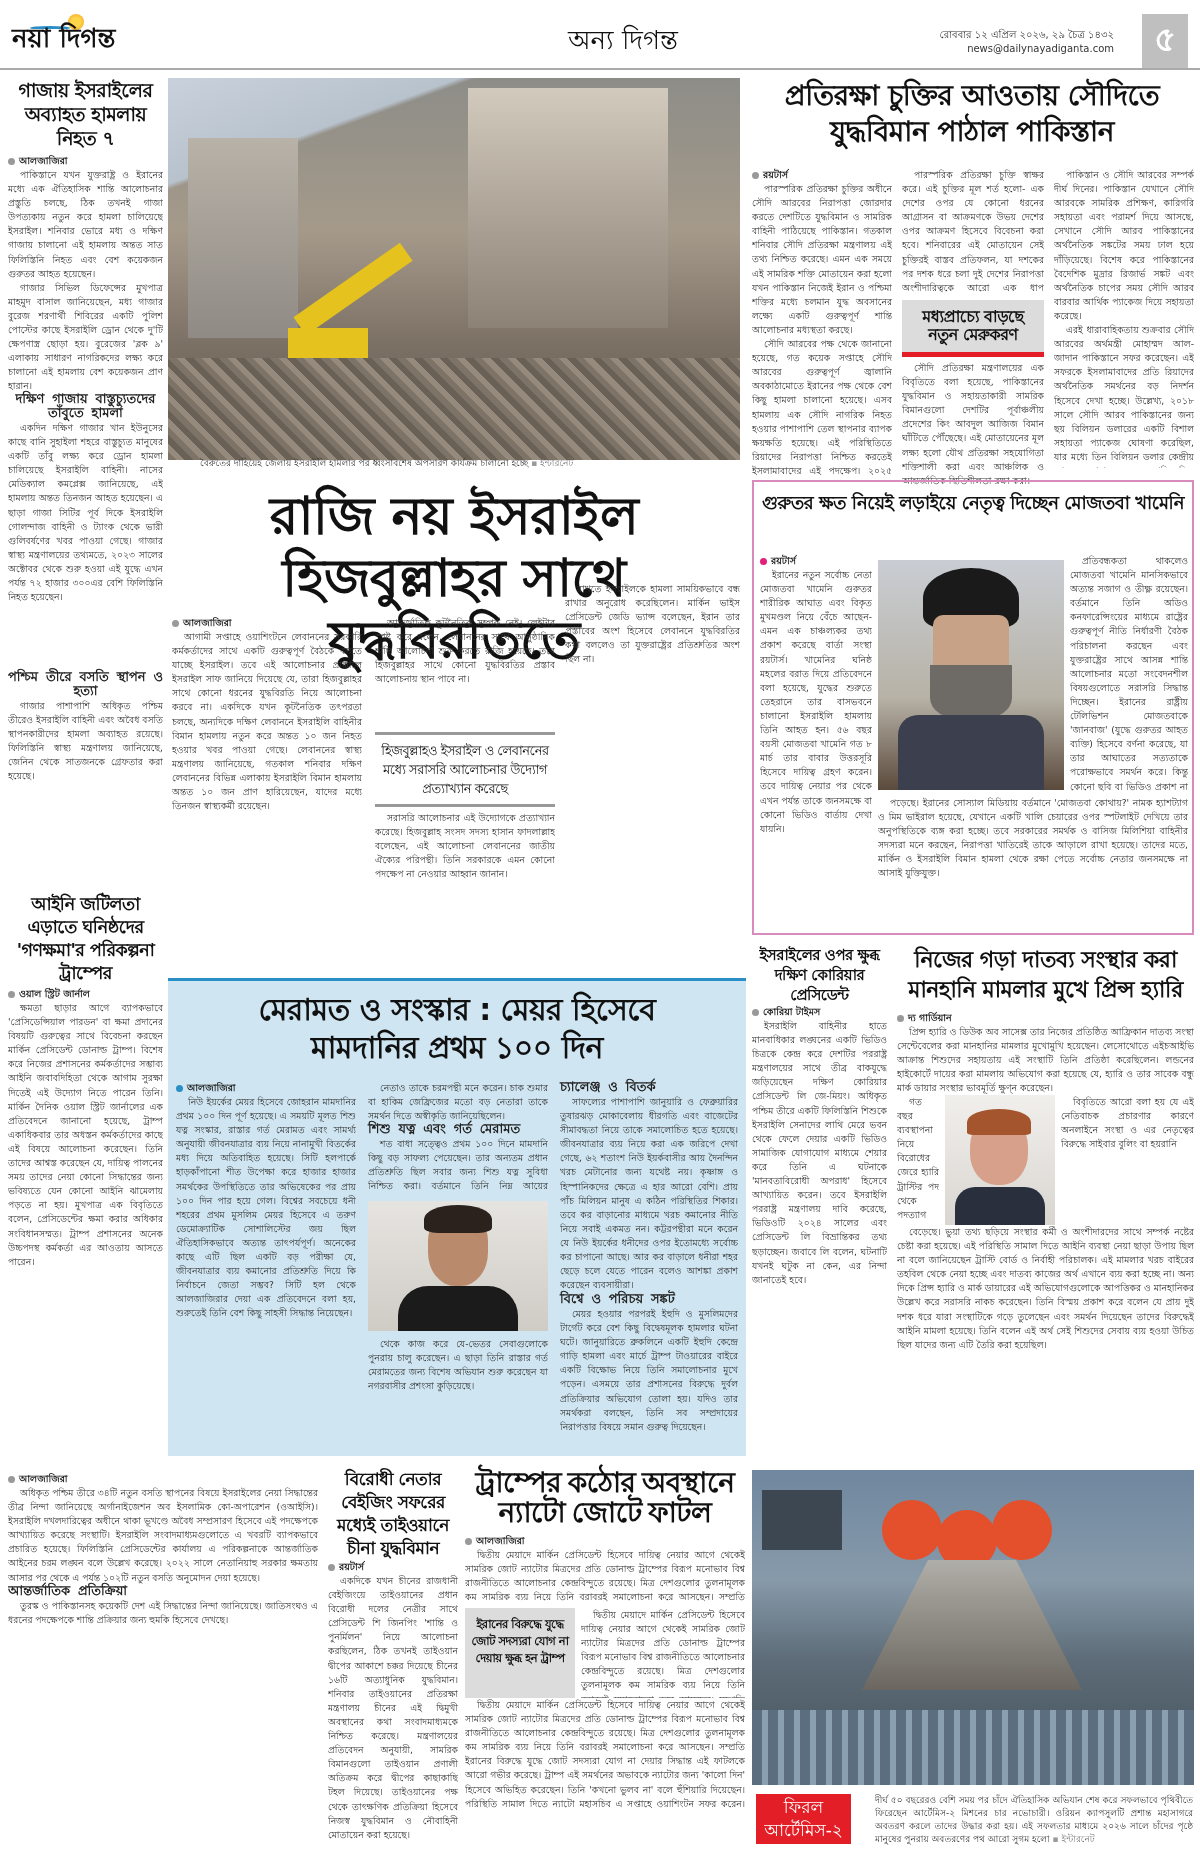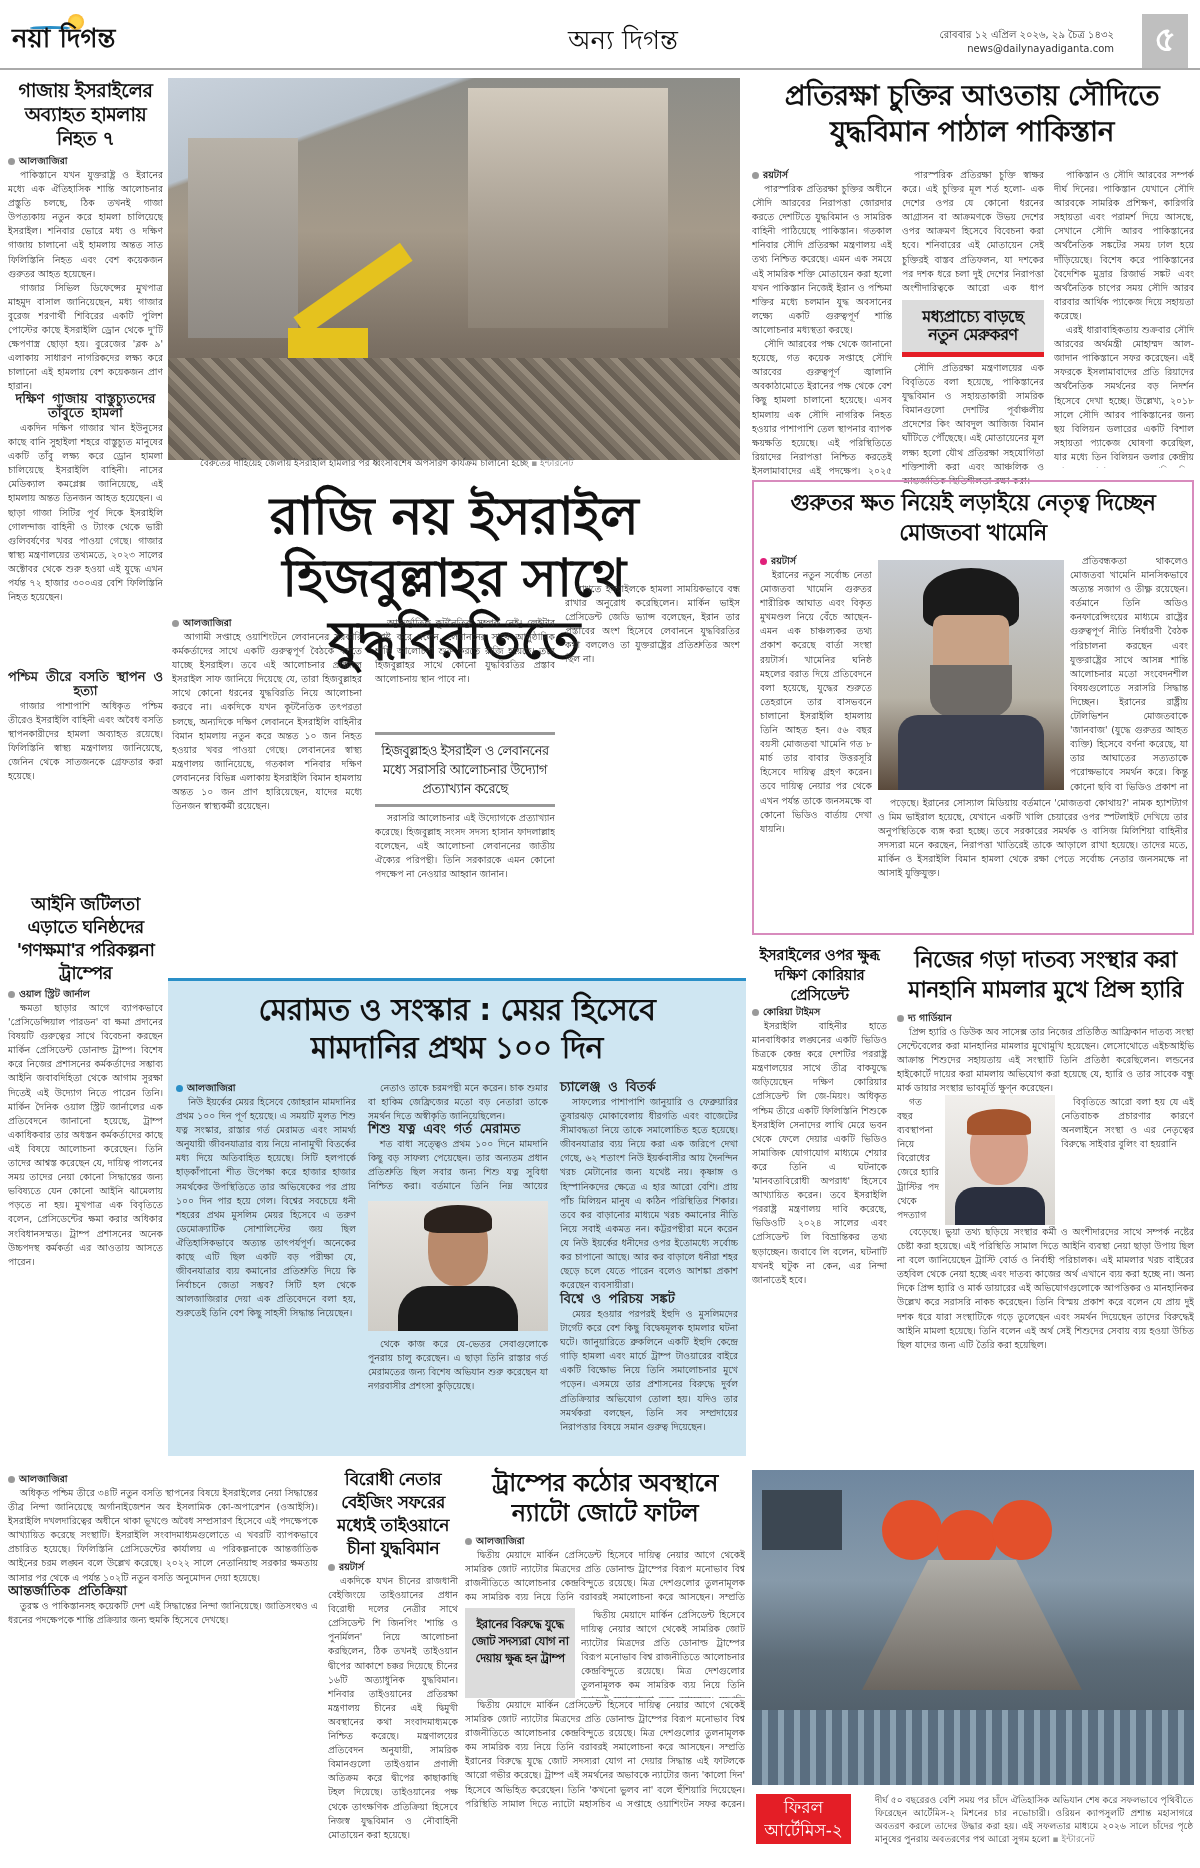--- a/index.html
+++ b/index.html
@@ -195,21 +195,21 @@
     </div>
 </div>
 <div class="abs" style="left:1054px; top:168px; width:140px;">
   <div class="text" style="height:300px;">
       <p>পাকিস্তান ও সৌদি আরবের সম্পর্ক দীর্ঘ দিনের। পাকিস্তান যেখানে সৌদি আরবকে সামরিক প্রশিক্ষণ, কারিগরি সহায়তা এবং পরামর্শ দিয়ে আসছে, সেখানে সৌদি আরব পাকিস্তানের অর্থনৈতিক সঙ্কটের সময় ঢাল হয়ে দাঁড়িয়েছে। বিশেষ করে পাকিস্তানের বৈদেশিক মুদ্রার রিজার্ভ সঙ্কট এবং অর্থনৈতিক চাপের সময় সৌদি আরব বারবার আর্থিক প্যাকেজ দিয়ে সহায়তা করেছে।</p>
       <p>এরই ধারাবাহিকতায় শুক্রবার সৌদি আরবের অর্থমন্ত্রী মোহাম্মদ আল-জাদান পাকিস্তানে সফর করেছেন। এই সফরকে ইসলামাবাদের প্রতি রিয়াদের অর্থনৈতিক সমর্থনের বড় নিদর্শন হিসেবে দেখা হচ্ছে। উল্লেখ্য, ২০১৮ সালে সৌদি আরব পাকিস্তানের জন্য ছয় বিলিয়ন ডলারের একটি বিশাল সহায়তা প্যাকেজ ঘোষণা করেছিল, যার মধ্যে তিন বিলিয়ন ডলার কেন্দ্রীয় ব্যাংকে আমানত এবং বাকি তিন বিলিয়ন ডলারের তেল বাকিতে সরবরাহের সুবিধা ছিল।</p>
     </div>
 </div>
 
 <div class="abs" style="left:752px; top:480px; width:442px; height:455px; border:2px solid #d88bbd;">
-  <div class="hl" style="font-size:22px; line-height:30px; margin-top:6px;">গুরুতর ক্ষত নিয়েই লড়াইয়ে নেতৃত্ব দিচ্ছেন মোজতবা খামেনি</div>
+  <div class="hl" style="font-size:18px; line-height:30px; margin-top:6px;">গুরুতর ক্ষত নিয়েই লড়াইয়ে নেতৃত্ব দিচ্ছেন মোজতবা খামেনি</div>
   <div class="abs" style="left:6px; top:72px; width:112px;">
     <div class="source">
         <span class="dot pink"></span>
         <span>রয়টার্স</span>
       </div>
     <div class="text" style="height:300px;">
         <p>ইরানের নতুন সর্বোচ্চ নেতা মোজতবা খামেনি গুরুতর শারীরিক আঘাত এবং বিকৃত মুখমণ্ডল নিয়ে বেঁচে আছেন- এমন এক চাঞ্চল্যকর তথ্য প্রকাশ করেছে বার্তা সংস্থা রয়টার্স। খামেনির ঘনিষ্ঠ মহলের বরাত দিয়ে প্রতিবেদনে বলা হয়েছে, যুদ্ধের শুরুতে তেহরানে তার বাসভবনে চালানো ইসরাইলি হামলায় তিনি আহত হন। ৫৬ বছর বয়সী মোজতবা খামেনি গত ৮ মার্চ তার বাবার উত্তরসূরি হিসেবে দায়িত্ব গ্রহণ করেন। তবে দায়িত্ব নেয়ার পর থেকে এখন পর্যন্ত তাকে জনসমক্ষে বা কোনো ভিডিও বার্তায় দেখা যায়নি।</p>
       </div>
   </div>
   <div class="abs photo" style="left:124px; top:78px; width:186px; height:230px; background:linear-gradient(180deg,#c9cdd3 0%,#b7b2a6 60%,#5a4a3c 100%);">
@@ -285,21 +285,21 @@
   <div class="source">
       <span class="dot"></span>
       <span>রয়টার্স</span>
     </div>
   <div class="text" style="height:270px;">
       <p>একদিকে যখন চীনের রাজধানী বেইজিংয়ে তাইওয়ানের প্রধান বিরোধী দলের নেত্রীর সাথে প্রেসিডেন্ট শি জিনপিং 'শান্তি ও পুনর্মিলন' নিয়ে আলোচনা করছিলেন, ঠিক তখনই তাইওয়ান দ্বীপের আকাশে চক্কর দিয়েছে চীনের ১৬টি অত্যাধুনিক যুদ্ধবিমান। শনিবার তাইওয়ানের প্রতিরক্ষা মন্ত্রণালয় চীনের এই দ্বিমুখী অবস্থানের কথা সংবাদমাধ্যমকে নিশ্চিত করেছে। মন্ত্রণালয়ের প্রতিবেদন অনুযায়ী, সামরিক বিমানগুলো তাইওয়ান প্রণালী অতিক্রম করে দ্বীপের কাছাকাছি টহল দিয়েছে। তাইওয়ানের পক্ষ থেকে তাৎক্ষণিক প্রতিক্রিয়া হিসেবে নিজস্ব যুদ্ধবিমান ও নৌবাহিনী মোতায়েন করা হয়েছে।</p>
     </div>
 </div>
 
 <div class="abs" style="left:465px; top:1468px; width:280px;">
-  <div class="hl" style="font-size:24px; line-height:30px;">ট্রাম্পের কঠোর অবস্থানে ন্যাটো জোটে ফাটল</div>
+  <div class="hl" style="font-size:28px; line-height:30px;font-family:Liberation Serif, serif;">ট্রাম্পের কঠোর অবস্থানে ন্যাটো জোটে ফাটল</div>
   <div class="source" style="margin-top:6px;">
       <span class="dot"></span>
       <span>আলজাজিরা</span>
     </div>
   <div class="text" style="height:56px;">
       <p>দ্বিতীয় মেয়াদে মার্কিন প্রেসিডেন্ট হিসেবে দায়িত্ব নেয়ার আগে থেকেই সামরিক জোট ন্যাটোর মিত্রদের প্রতি ডোনাল্ড ট্রাম্পের বিরূপ মনোভাব বিশ্ব রাজনীতিতে আলোচনার কেন্দ্রবিন্দুতে রয়েছে। মিত্র দেশগুলোর তুলনামূলক কম সামরিক ব্যয় নিয়ে তিনি বরাবরই সমালোচনা করে আসছেন। সম্প্রতি ইরানের বিরুদ্ধে যুদ্ধে জোট সদস্যরা যোগ না দেয়ার সিদ্ধান্ত এই ফাটলকে আরো গভীর করেছে। ট্রাম্প এই সমর্থনের অভাবকে ন্যাটোর জন্য 'কালো দিন' হিসেবে অভিহিত করেছেন। তিনি 'কখনো ভুলব না' বলে হুঁশিয়ারি দিয়েছেন। পরিস্থিতি সামাল দিতে ন্যাটো মহাসচিব এ সপ্তাহে ওয়াশিংটন সফর করেন। ট্রাম্প-আর্টিক নিরাপত্তা বিষয়ে আলোচনা হয়। প্রশ্ন উঠেছে ইউরোপ ও যুক্তরাষ্ট্রের আটলান্টিক সম্পর্কের ভবিষ্যৎ নিয়ে।</p>
     </div>
   <div style="display:flex; gap:6px; margin-top:4px;">
     <div style="width:110px; background:#dcdcdc; padding:8px 4px; flex-shrink:0;">
       <div class="hl" style="font-size:11.5px; line-height:17px;">ইরানের বিরুদ্ধে যুদ্ধে জোট সদস্যরা যোগ না দেয়ায় ক্ষুব্ধ হন ট্রাম্প</div>

